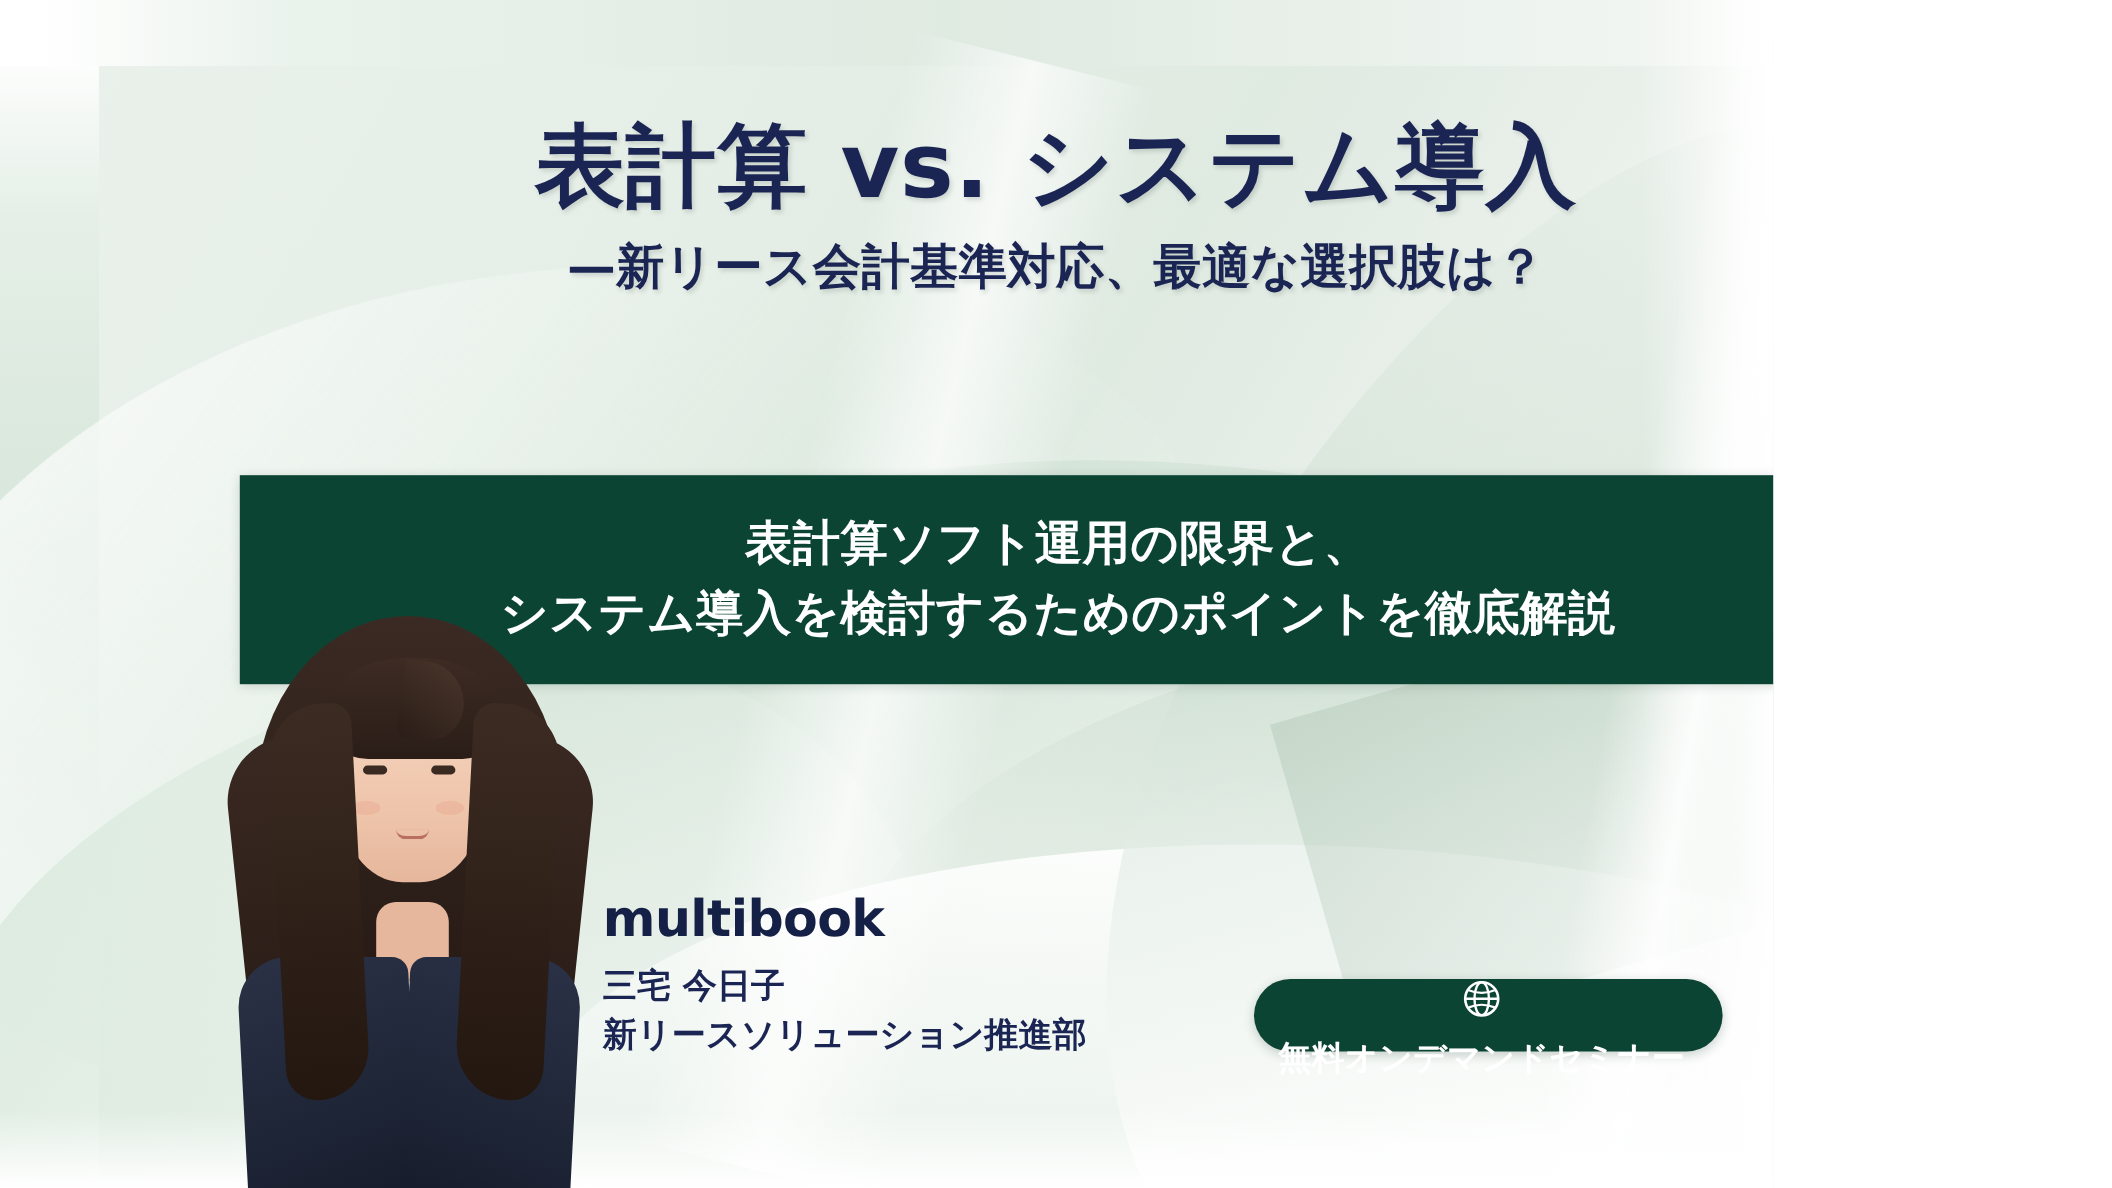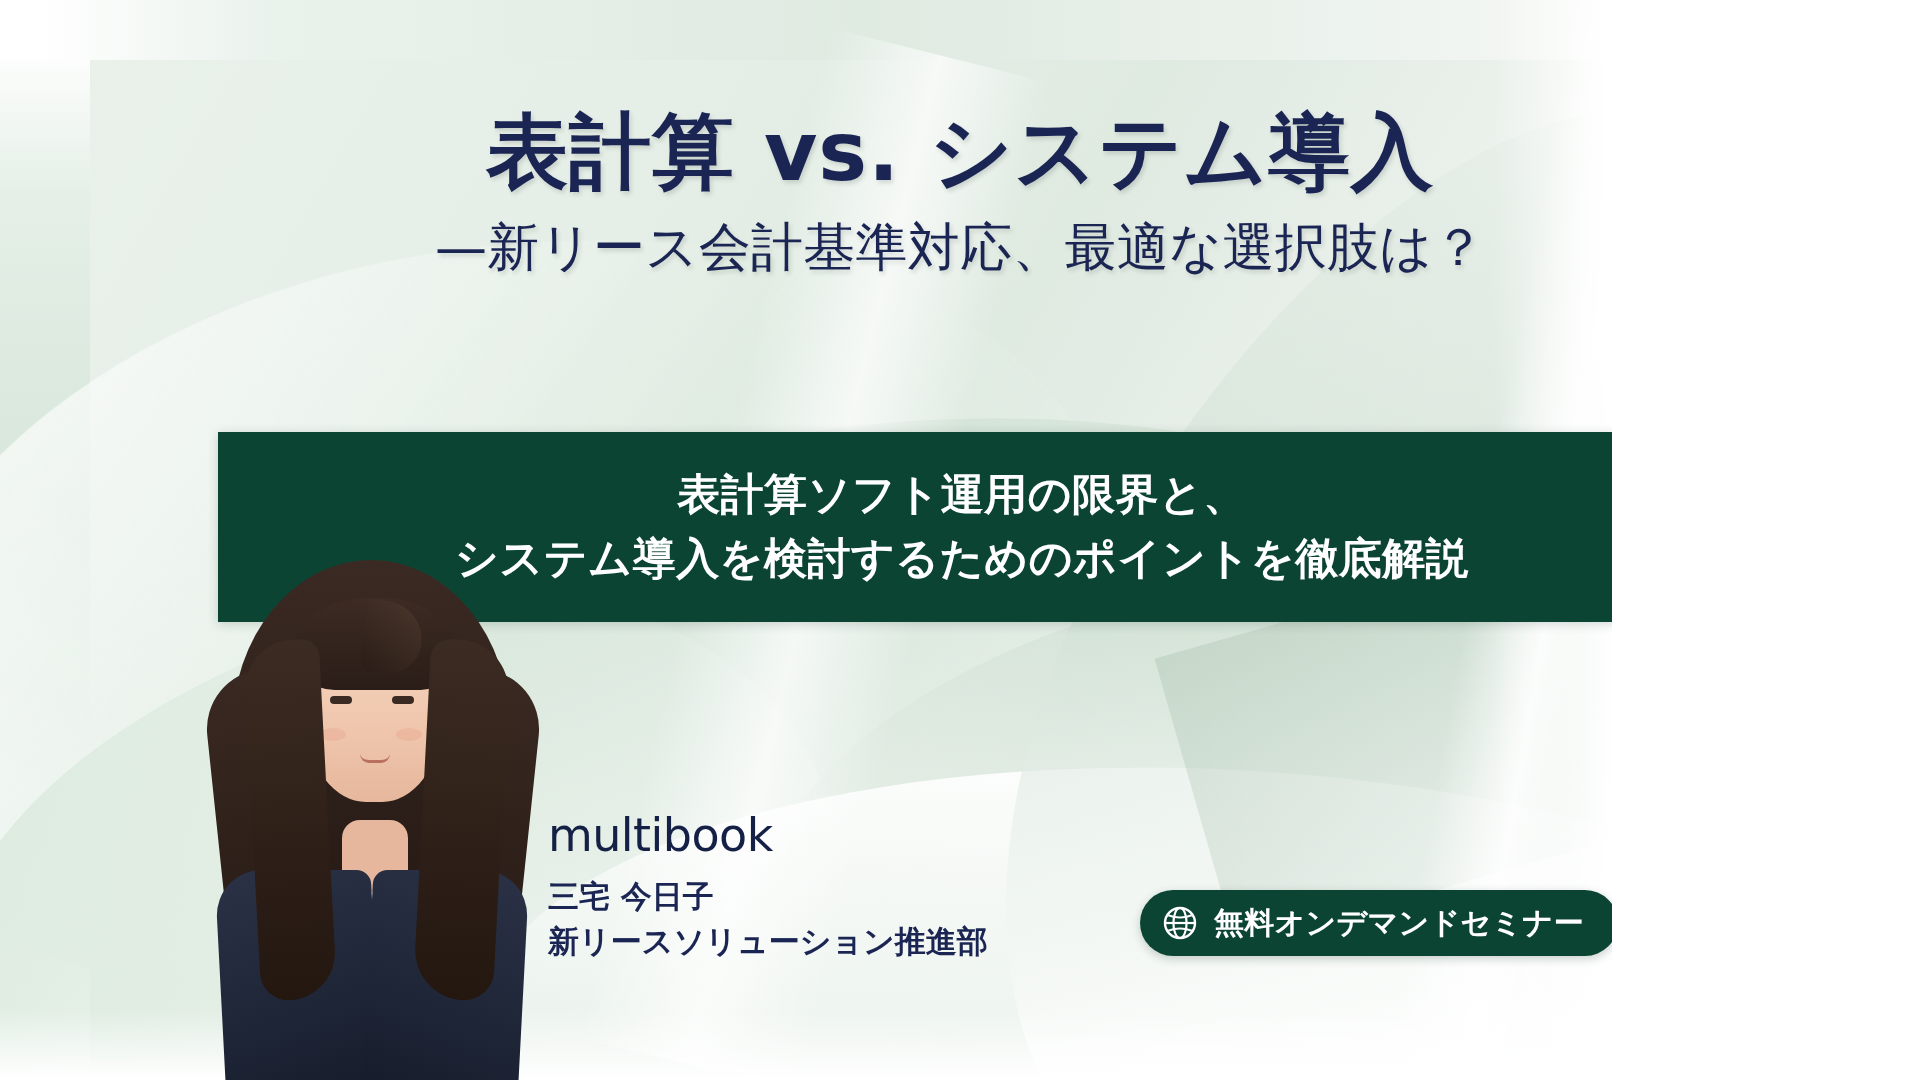--- a/index.html
+++ b/index.html
@@ -111,22 +111,22 @@
     font-size:82px;
     line-height:1.08;
     letter-spacing:.01em;
     color:#1b2553;
     text-shadow:2px 3px 4px rgba(60,80,70,.18);
     white-space:nowrap;
   }
   .headline-sub{
     margin-top:22px;
     font-family:"DejaVu Sans","Liberation Sans",sans-serif;
-    font-weight:400;
-    font-size:52px;
+    font-weight:700;
+    font-size:44px;
     line-height:1.1;
     letter-spacing:.005em;
     color:#1b2553;
     text-shadow:2px 3px 4px rgba(60,80,70,.18);
     white-space:nowrap;
   }
 
   
   .banner{
     position:absolute;
@@ -262,21 +262,21 @@
   }
 
   
   .credits{
     position:absolute;
     left:548px; top:812px;
     width:700px;
   }
   .logo-mb{
     font-family:"DejaVu Sans","Liberation Sans",sans-serif;
-    font-weight:400;
+    font-weight:700;
     font-size:46px;
     letter-spacing:-0.012em;
     color:#152046;
     line-height:1;
     margin-bottom:16px;
   }
   .credit-line{
     font-family:"DejaVu Sans","Liberation Sans",sans-serif;
     font-weight:700;
     font-size:31px;
@@ -288,20 +288,21 @@
   
   .badge{
     position:absolute;
     left:1140px; top:890px;
     height:66px;
     padding:0 34px 0 22px;
     border-radius:34px;
     background:#0c4434;
     display:flex; align-items:center; gap:16px;
     box-shadow:0 3px 10px rgba(20,50,38,.22);
+    flex-direction:column;
   }
   .badge-icon{ width:36px; height:36px; display:block; }
   .badge-text{
     color:#ffffff;
     font-family:"DejaVu Sans","Liberation Sans",sans-serif;
     font-weight:700;
     font-size:30px;
     letter-spacing:.01em;
     white-space:nowrap;
   }

